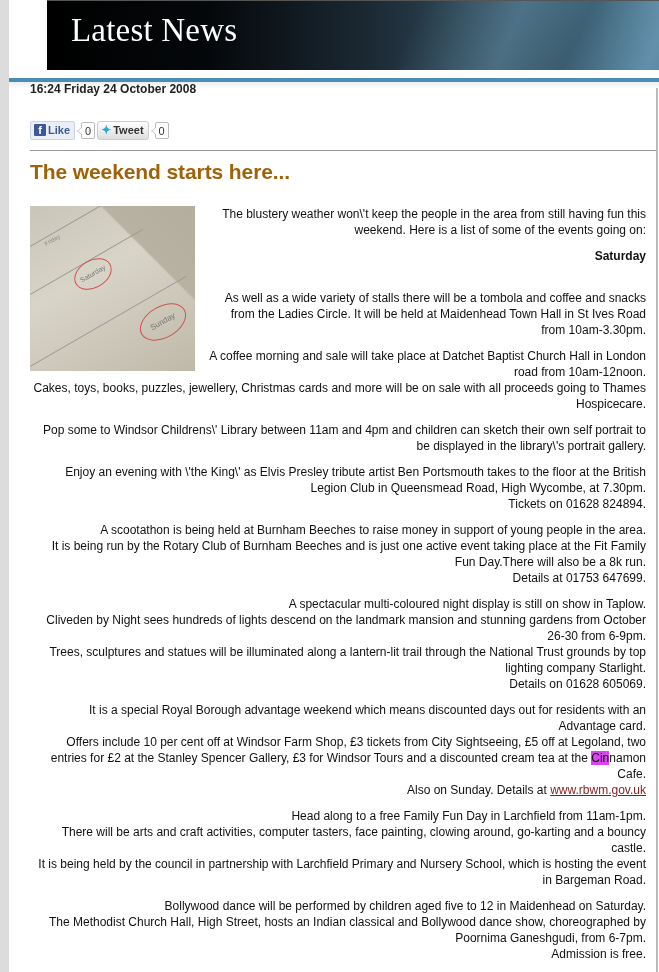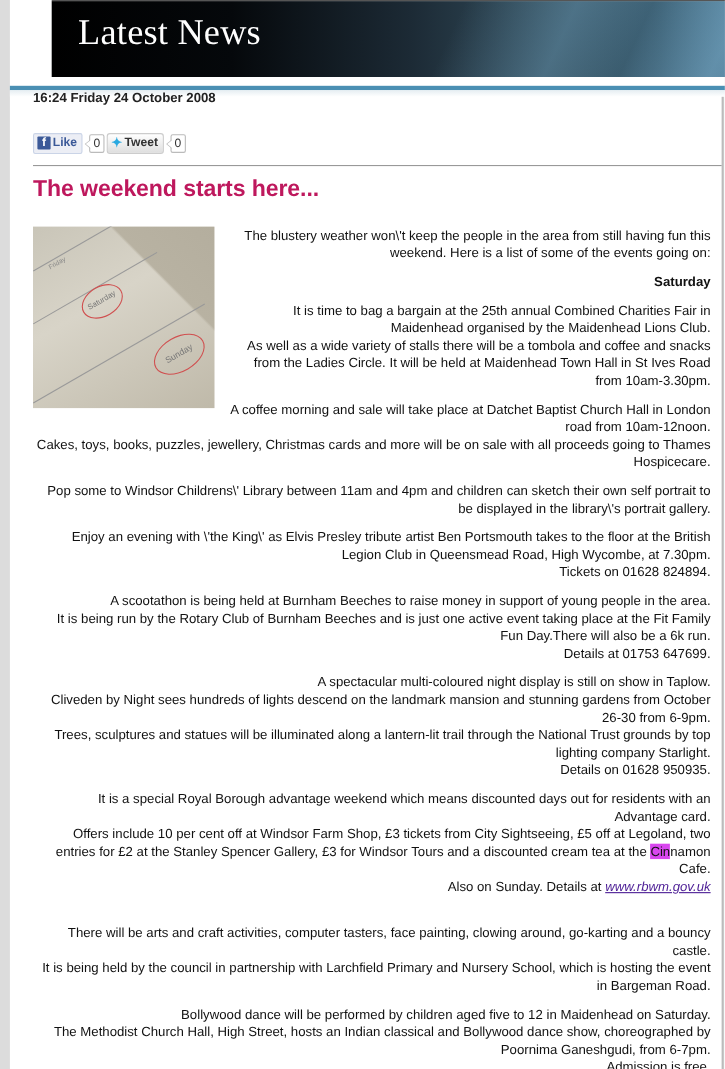--- a/index.html
+++ b/index.html
@@ -72,21 +72,21 @@
     display:flex; align-items:center; height:19px; padding:0 4px 0 3px;
     background:linear-gradient(#fff, #dedede); border:1px solid #ccc; border-radius:3px;
     font-size:11px; font-weight:bold; color:#333; margin-left:2px; box-sizing:border-box;
   }
   .bird { color:#2aa9e0; font-size:12px; margin-right:2px; }
   .gray-rule {
     position:absolute; left:30px; top:150px; width:626px; height:1px; background:#999;
   }
   h1.title {
     position:absolute; left:30px; top:160px; margin:0;
-    font-size:21px; font-weight:bold; color:#be185d; letter-spacing:-0.1px;
+    font-size:21px; font-weight:bold; color:#a16207; letter-spacing:-0.1px;
   }
   .article {
     position:absolute; left:30px; top:206px; width:616px;
     font-size:12px; line-height:16px; color:#111;
   }
   .photo {
     float:left; width:165px; height:165px; margin:0 10px 8px 0;
     position:relative; overflow:hidden;
     background:linear-gradient(150deg, #c9c5b8 0%, #d8d4c8 40%, #bfb9a9 100%);
   }
@@ -96,21 +96,21 @@
   }
   .photo .line { position:absolute; height:1px; background:#999; transform-origin:0 0; }
   .photo .circle {
     position:absolute; border:1.5px solid #d05050; border-radius:50%;
     font-size:7px; color:#777; text-align:center; transform:rotate(-30deg);
   }
   .photo .fri { position:absolute; left:14px; top:26px; font-size:6px; color:#888; transform:rotate(-30deg); }
   .article p { margin:0 0 10px 0;text-align:right; }
   .article b { font-weight:bold; }
   .hl { background:#d946ef; }
-  .link { color:#4c1d95; text-decoration:underline;font-style:italic; }
+  .link { color:#7f1d1d; text-decoration:underline; }
 </style>
 </head>
 <body>
 
 <div class="panel"></div>
 
 <div class="banner">
   <div class="banner-title">Latest News</div>
 </div>
 <div class="blue-rule"></div>
@@ -148,52 +148,52 @@
     </div>
     <div class="circle" style="left:108px;top:100px;width:48px;height:30px;line-height:30px;font-size:8px;">
       <span>Sunday</span>
     </div>
   </div>
 
   <p>The blustery weather won\'t keep the people in the area from still having fun this weekend. Here is a list of some of the events going on:</p>
   <p><b>Saturday</b></p>
 
   <p>
-    <span>It is time to bag a bargain at the 25th annual Combined Charities Fair in Maidenhead organised by the Maidenhead Lions Club.</span><br>
+    <br>
     <span>As well as a wide variety of stalls there will be a tombola and coffee and snacks from the Ladies Circle. It will be held at Maidenhead Town Hall in St Ives Road from 10am-3.30pm.</span>
   </p>
   <p>
     <span>A coffee morning and sale will take place at Datchet Baptist Church Hall in London road from 10am-12noon.</span><br>
     <span>Cakes, toys, books, puzzles, jewellery, Christmas cards and more will be on sale with all proceeds going to Thames Hospicecare.</span>
   </p>
   <p>
     <span>Pop some to Windsor Childrens\' Library between 11am and 4pm and children can sketch their own self portrait to be displayed in the library\'s portrait gallery.</span>
   </p>
   <p>
     <span>Enjoy an evening with \'the King\' as Elvis Presley tribute artist Ben Portsmouth takes to the floor at the British Legion Club in Queensmead Road, High Wycombe, at 7.30pm.</span><br>
     <span>Tickets on 01628 824894.</span>
   </p>
   <p>
     <span>A scootathon is being held at Burnham Beeches to raise money in support of young people in the area.</span><br>
-    <span>It is being run by the Rotary Club of Burnham Beeches and is just one active event taking place at the Fit Family Fun Day.There will also be a 6k run.</span><br>
+    <span>It is being run by the Rotary Club of Burnham Beeches and is just one active event taking place at the Fit Family Fun Day.There will also be a 8k run.</span><br>
     <span>Details at 01753 647699.</span>
   </p>
   <p>
     <span>A spectacular multi-coloured night display is still on show in Taplow.</span><br>
     <span>Cliveden by Night sees hundreds of lights descend on the landmark mansion and stunning gardens from October 26-30 from 6-9pm.</span><br>
     <span>Trees, sculptures and statues will be illuminated along a lantern-lit trail through the National Trust grounds by top lighting company Starlight.</span><br>
-    <span>Details on 01628 950935.</span>
+    <span>Details on 01628 605069.</span>
   </p>
   <p>
     <span>It is a special Royal Borough advantage weekend which means discounted days out for residents with an Advantage card.</span><br>
     <span>Offers include 10 per cent off at Windsor Farm Shop, £3 tickets from City Sightseeing, £5 off at Legoland, two entries for £2 at the Stanley Spencer Gallery, £3 for Windsor Tours and a discounted cream tea at the </span><span class="hl">Cin</span><span>namon Cafe.</span><br>
     <span>Also on Sunday. Details at </span><a class="link">www.rbwm.gov.uk</a>
   </p>
   <p>
-    <br>
+    <span>Head along to a free  Family Fun Day in Larchfield from 11am-1pm.</span><br>
     <span>There will be arts and craft activities, computer tasters, face painting, clowing around, go-karting and a bouncy castle.</span><br>
     <span>It is being held by the council in partnership with Larchfield Primary and Nursery School, which is hosting the event in Bargeman Road.</span>
   </p>
   <p>
     <span>Bollywood dance will be performed by children aged five to 12 in Maidenhead on Saturday.</span><br>
     <span>The Methodist Church Hall, High Street, hosts an Indian classical and Bollywood dance show, choreographed by Poornima Ganeshgudi, from 6-7pm.</span><br>
     <span>Admission is free.</span>
   </p>
 
 </div>

